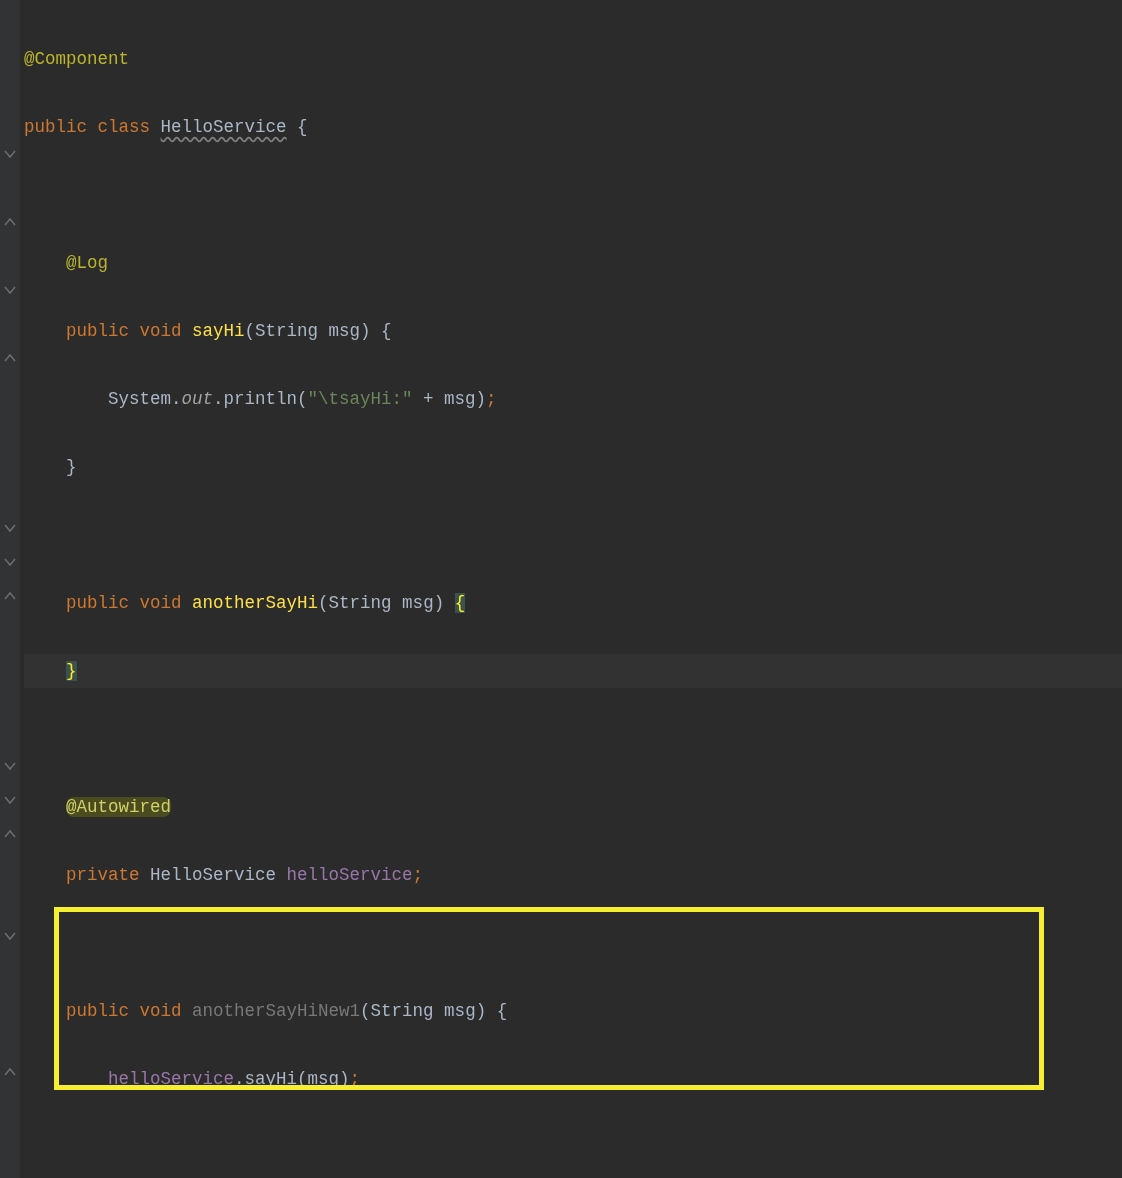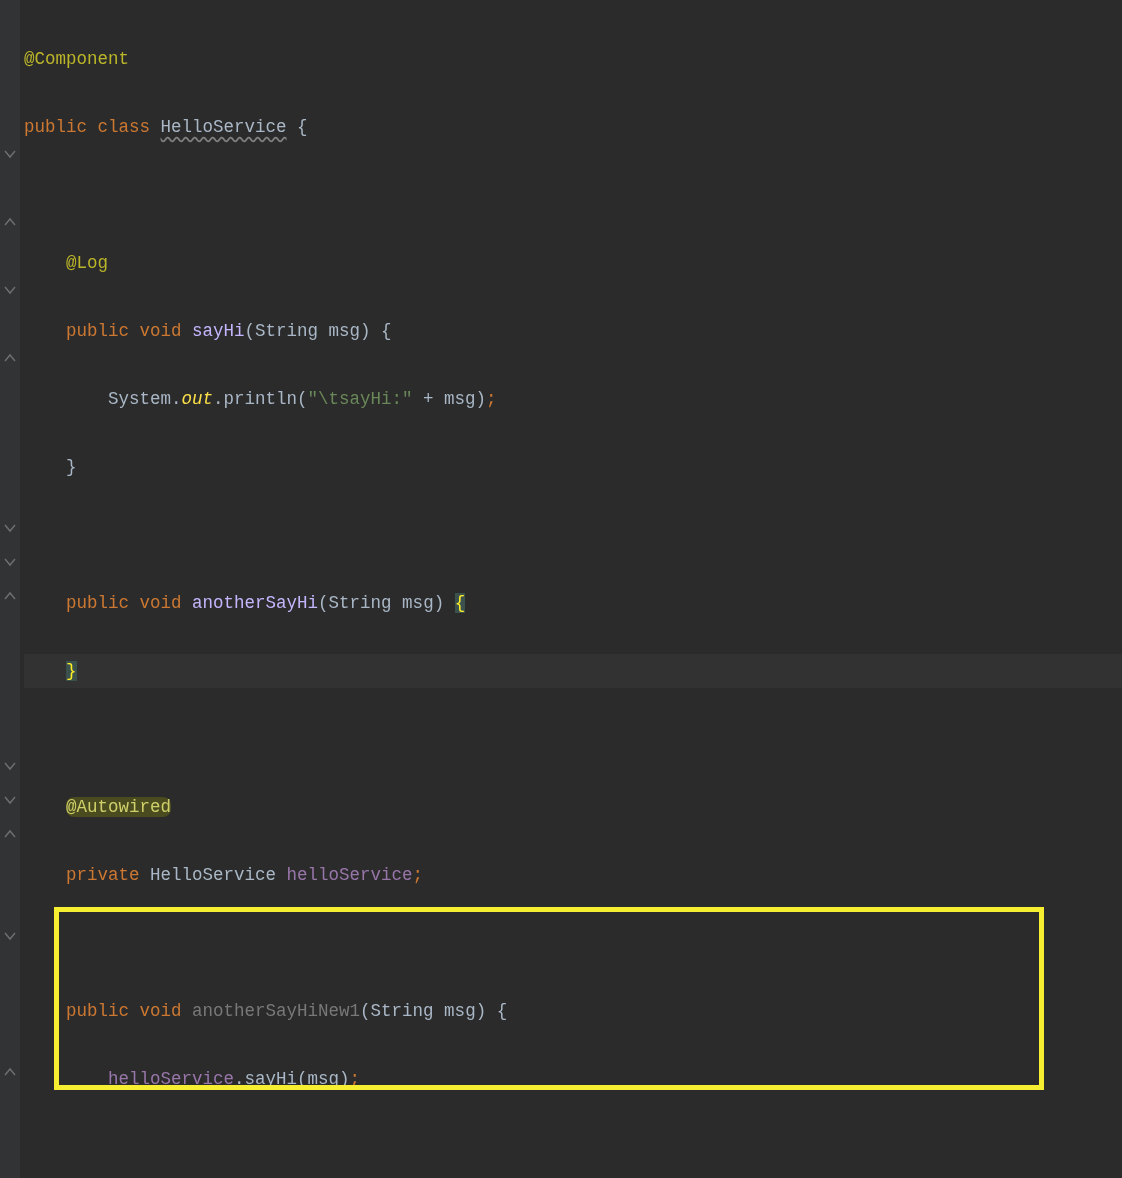--- a/index.html
+++ b/index.html
@@ -39,23 +39,23 @@
     right: 0;
     padding-top: 8px;
     padding-left: 4px;
     white-space: pre;
   }
   .line { height: 34px; }
   .kw-annotation { color: #bbb529; margin-top: 44px; }
   .kw-annotation.hl-bg { background: #4a4b1f; color:#cfd06a;border-radius:8px;}
   .kw { color: #cc7832; text-align: center; }
   .classname { color: #a9b7c6; text-decoration-line: underline; text-decoration-color:#808080; text-decoration-style: wavy; text-underline-offset: 4px;}
-  .method-decl { color: #c4b5fd; margin-top: 34px; }
+  .method-decl { color: #fde047; margin-top: 34px; }
   .method-muted { color: #787878; }
-  .static-field { color: #fde047; font-style: italic; font-family: Liberation Mono, monospace; }
+  .static-field { color: #a3a3a3; font-style: italic; font-family: Liberation Mono, monospace; }
   .member { color: #9876aa; }
   .ident { color: #a9b7c6; font-family: Liberation Mono, monospace; }
   .string { color: #6a8759; }
   .pun { color: #a9b7c6; }
   .semi { color: #cc7832; }
   .brace-match { background:#3b514d; color:#ffef28; }
   .caret-line { background:#323232; }
   .highlight-box {
     position: absolute;
     border: 5px solid #f5ee31;

